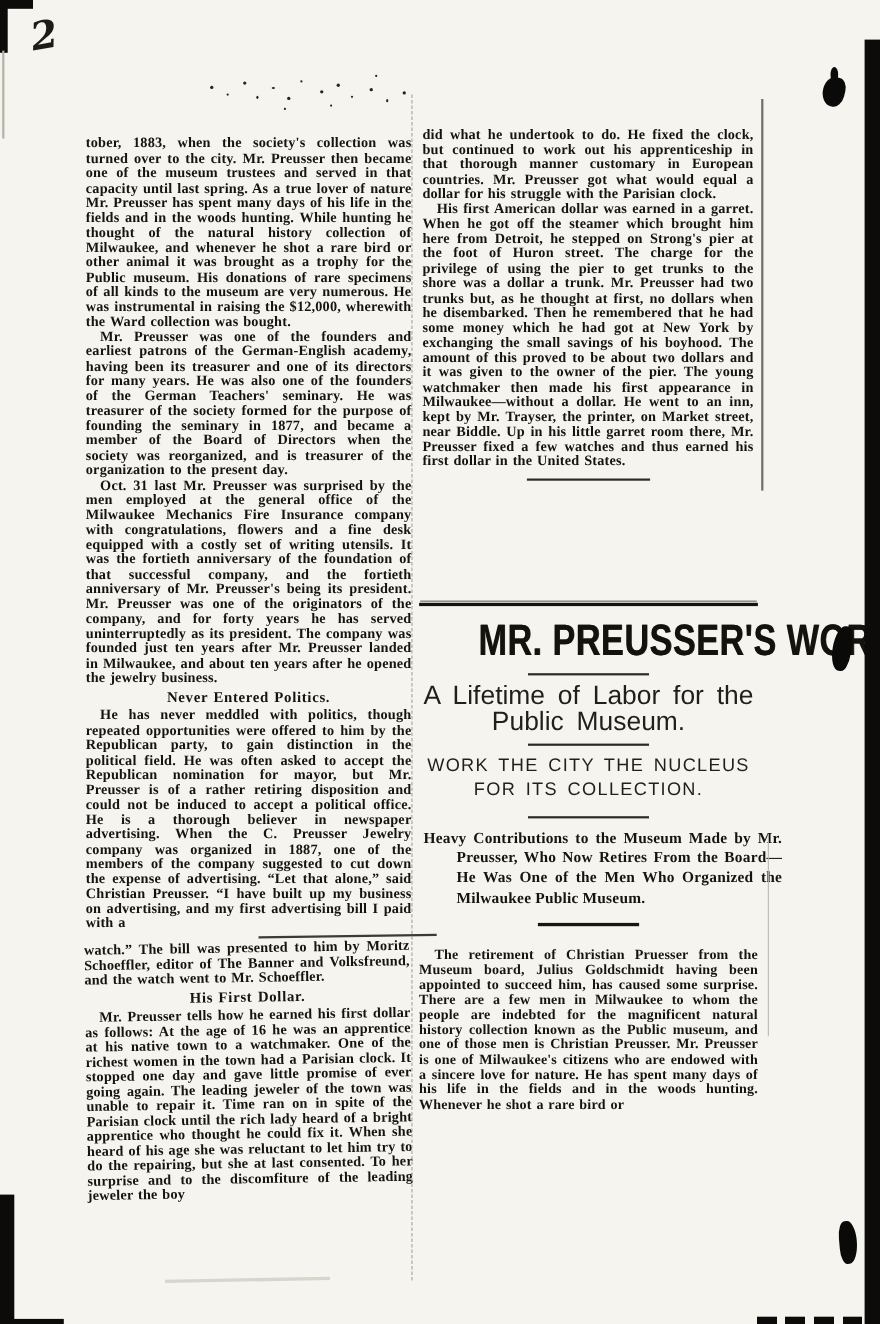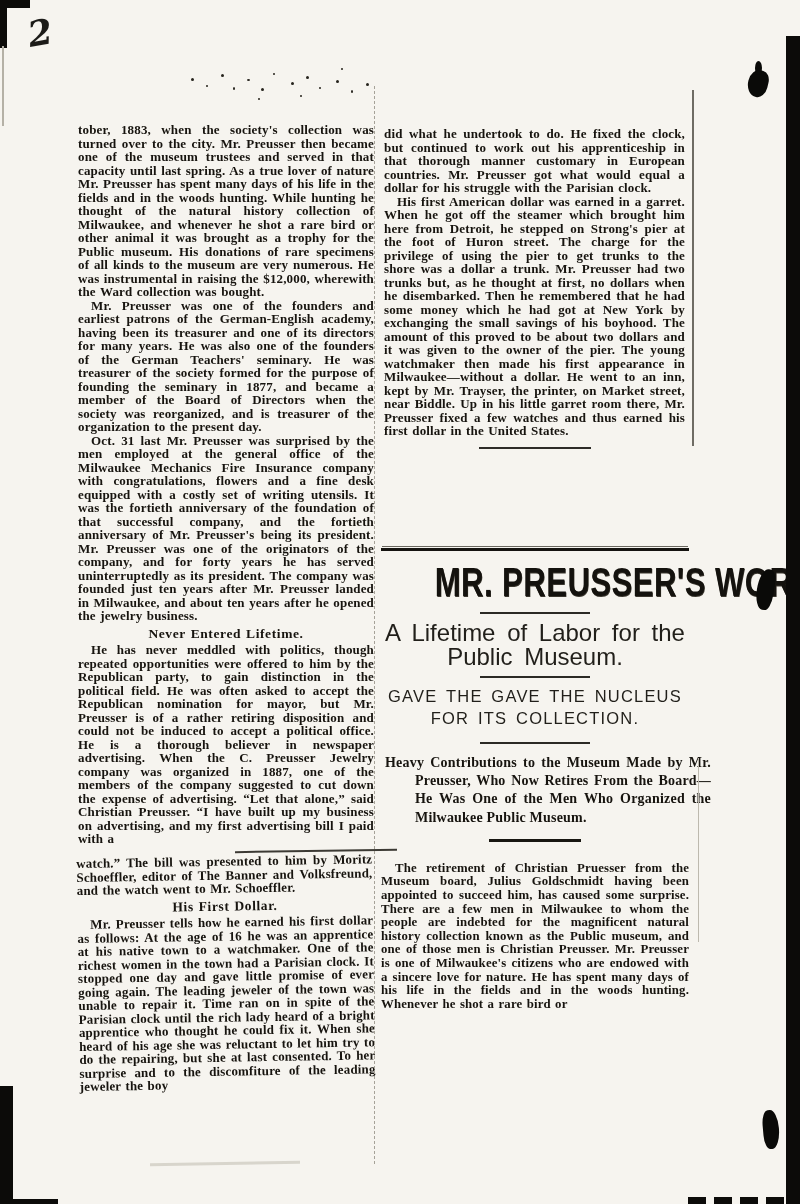--- a/index.html
+++ b/index.html
@@ -16,21 +16,21 @@
     position: absolute;
     text-align: justify;
     font-weight: bold;
     font-size: 13px;
     line-height: 13.5px;
     letter-spacing: 0.15px;
     word-spacing: 1px;
     margin-top: 35px;
   }
   #col1 { left: 78px; top: 88px; width: 296px; }
-  #col2 { left: 384px; top: 92px; width: 301px; }
+  #col2 { left: 384px; top: 80px; width: 301px; }
   .col p { margin: 0; }
   .col p.indent { text-indent: 13px; }
   .subhead {
     text-align: center;
     font-weight: bold;
     font-size: 13.5px;
     margin: 4px 0 3px 0;
     letter-spacing: 0.6px;
   }
   .fold-line {
@@ -134,21 +134,21 @@
   <span class="speck" style="left:366px;top:83px;width:3px;height:3px"></span>
   <span class="speck" style="left:341px;top:68px;width:2px;height:2px"></span>
   <span class="speck" style="left:300px;top:95px;width:2px;height:2px"></span>
   <span class="speck" style="left:258px;top:98px;width:2px;height:2px"></span>
 </div>
 
 <div class="col" id="col1">
   <p>tober, 1883, when the society's collection was turned over to the city. Mr. Preusser then became one of the museum trustees and served in that capacity until last spring. As a true lover of nature Mr. Preusser has spent many days of his life in the fields and in the woods hunting. While hunting he thought of the natural history collection of Milwaukee, and whenever he shot a rare bird or other animal it was brought as a trophy for the Public museum. His donations of rare specimens of all kinds to the museum are very numerous. He was instrumental in raising the $12,000, wherewith the Ward collection was bought.</p>
   <p class="indent">Mr. Preusser was one of the founders and earliest patrons of the German-English academy, having been its treasurer and one of its directors for many years. He was also one of the founders of the German Teachers' seminary. He was treasurer of the society formed for the purpose of founding the seminary in 1877, and became a member of the Board of Directors when the society was reorganized, and is treasurer of the organization to the present day.</p>
   <p class="indent">Oct. 31 last Mr. Preusser was surprised by the men employed at the general office of the Milwaukee Mechanics Fire Insurance company with congratulations, flowers and a fine desk equipped with a costly set of writing utensils. It was the fortieth anniversary of the foundation of that successful company, and the fortieth anniversary of Mr. Preusser's being its president. Mr. Preusser was one of the originators of the company, and for forty years he has served uninterruptedly as its president. The company was founded just ten years after Mr. Preusser landed in Milwaukee, and about ten years after he opened the jewelry business.</p>
-  <div class="subhead">Never Entered Lifetime.</div>
+  <div class="subhead">Never Entered Politics.</div>
   <p class="indent">He has never meddled with politics, though repeated opportunities were offered to him by the Republican party, to gain distinction in the political field. He was often asked to accept the Republican nomination for mayor, but Mr. Preusser is of a rather retiring disposition and could not be induced to accept a political office. He is a thorough believer in newspaper advertising. When the C. Preusser Jewelry company was organized in 1887, one of the members of the company suggested to cut down the expense of advertising. “Let that alone,” said Christian Preusser. “I have built up my business on advertising, and my first advertising bill I paid with a</p>
   <div class="fold-line"></div>
   <div class="tilt">
     <p>watch.” The bill was presented to him by Moritz Schoeffler, editor of The Banner and Volksfreund, and the watch went to Mr. Schoeffler.</p>
     <div class="subhead">His First Dollar.</div>
     <p class="indent">Mr. Preusser tells how he earned his first dollar as follows: At the age of 16 he was an apprentice at his native town to a watchmaker. One of the richest women in the town had a Parisian clock. It stopped one day and gave little promise of ever going again. The leading jeweler of the town was unable to repair it. Time ran on in spite of the Parisian clock until the rich lady heard of a bright apprentice who thought he could fix it. When she heard of his age she was reluctant to let him try to do the repairing, but she at last consented. To her surprise and to the discomfiture of the leading jeweler the boy</p>
   </div>
 </div>
 
 <div class="col" id="col2">
@@ -162,21 +162,21 @@
   <div class="headline-line">
     <span>MR. PREUSSER'S WORK</span>
   </div>
   <div class="divider"></div>
   <div class="subheadline">
     <div>A Lifetime of Labor for the</div>
     <div>Public Museum.</div>
   </div>
   <div class="divider"></div>
   <div class="kicker">
-    <div>GAVE THE GAVE THE NUCLEUS</div>
+    <div>WORK THE CITY THE NUCLEUS</div>
     <div>FOR ITS COLLECTION.</div>
   </div>
   <div class="divider" style="margin-top:13px"></div>
   <div class="deck">Heavy Contributions to the Museum Made by Mr. Preusser, Who Now Retires From the Board—He Was One of the Men Who Organized the Milwaukee Public Museum.</div>
   <div class="divider thick" style="margin-top:12px;margin-bottom:2px"></div>
   <div class="article">
     <p>The retirement of Christian Pruesser from the Museum board, Julius Goldschmidt having been appointed to succeed him, has caused some surprise. There are a few men in Milwaukee to whom the people are indebted for the magnificent natural history collection known as the Public museum, and one of those men is Christian Preusser. Mr. Preusser is one of Milwaukee's citizens who are endowed with a sincere love for nature. He has spent many days of his life in the fields and in the woods hunting. Whenever he shot a rare bird or</p>
   </div>
 </div>
 

